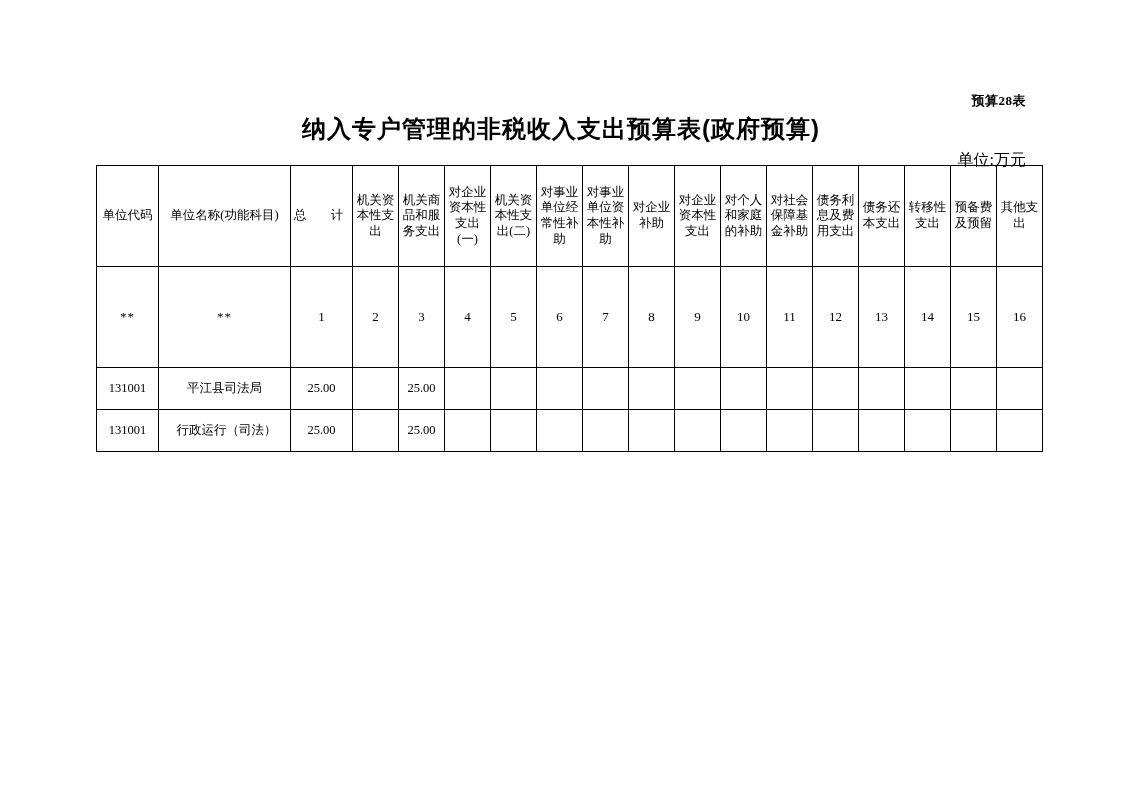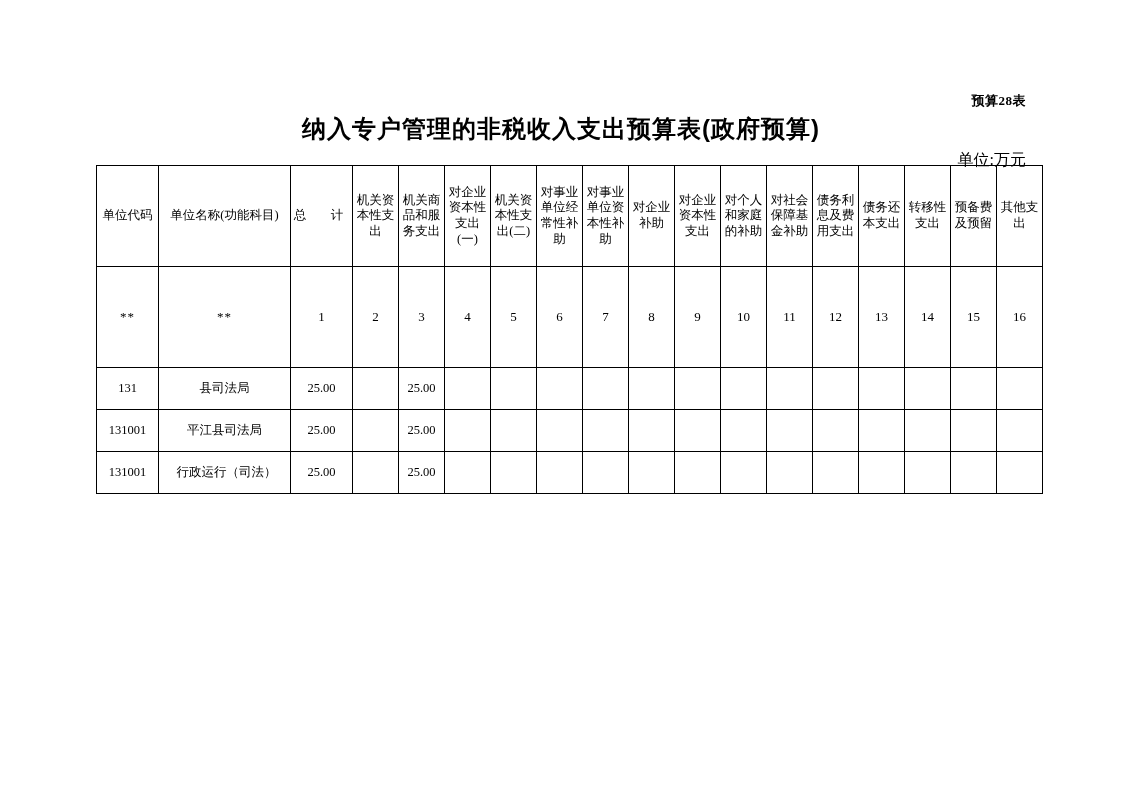--- a/index.html
+++ b/index.html
@@ -171,40 +171,20 @@
           <td>11</td>
           <td>12</td>
           <td>13</td>
           <td>14</td>
           <td>15</td>
           <td>16</td>
         </tr>
     </thead>
     <tbody>
         <tr class="datarow">
-          <td class="code">131</td>
-          <td class="name">县司法局</td>
-          <td class="amount">25.00</td>
-          <td class="amount"></td>
-          <td class="amount">25.00</td>
-          <td class="amount"></td>
-          <td class="amount"></td>
-          <td class="amount"></td>
-          <td class="amount"></td>
-          <td class="amount"></td>
-          <td class="amount"></td>
-          <td class="amount"></td>
-          <td class="amount"></td>
-          <td class="amount"></td>
-          <td class="amount"></td>
-          <td class="amount"></td>
-          <td class="amount"></td>
-          <td class="amount"></td>
-        </tr>
-        <tr class="datarow">
           <td class="code">131001</td>
           <td class="name">平江县司法局</td>
           <td class="amount">25.00</td>
           <td class="amount"></td>
           <td class="amount">25.00</td>
           <td class="amount"></td>
           <td class="amount"></td>
           <td class="amount"></td>
           <td class="amount"></td>
           <td class="amount"></td>

